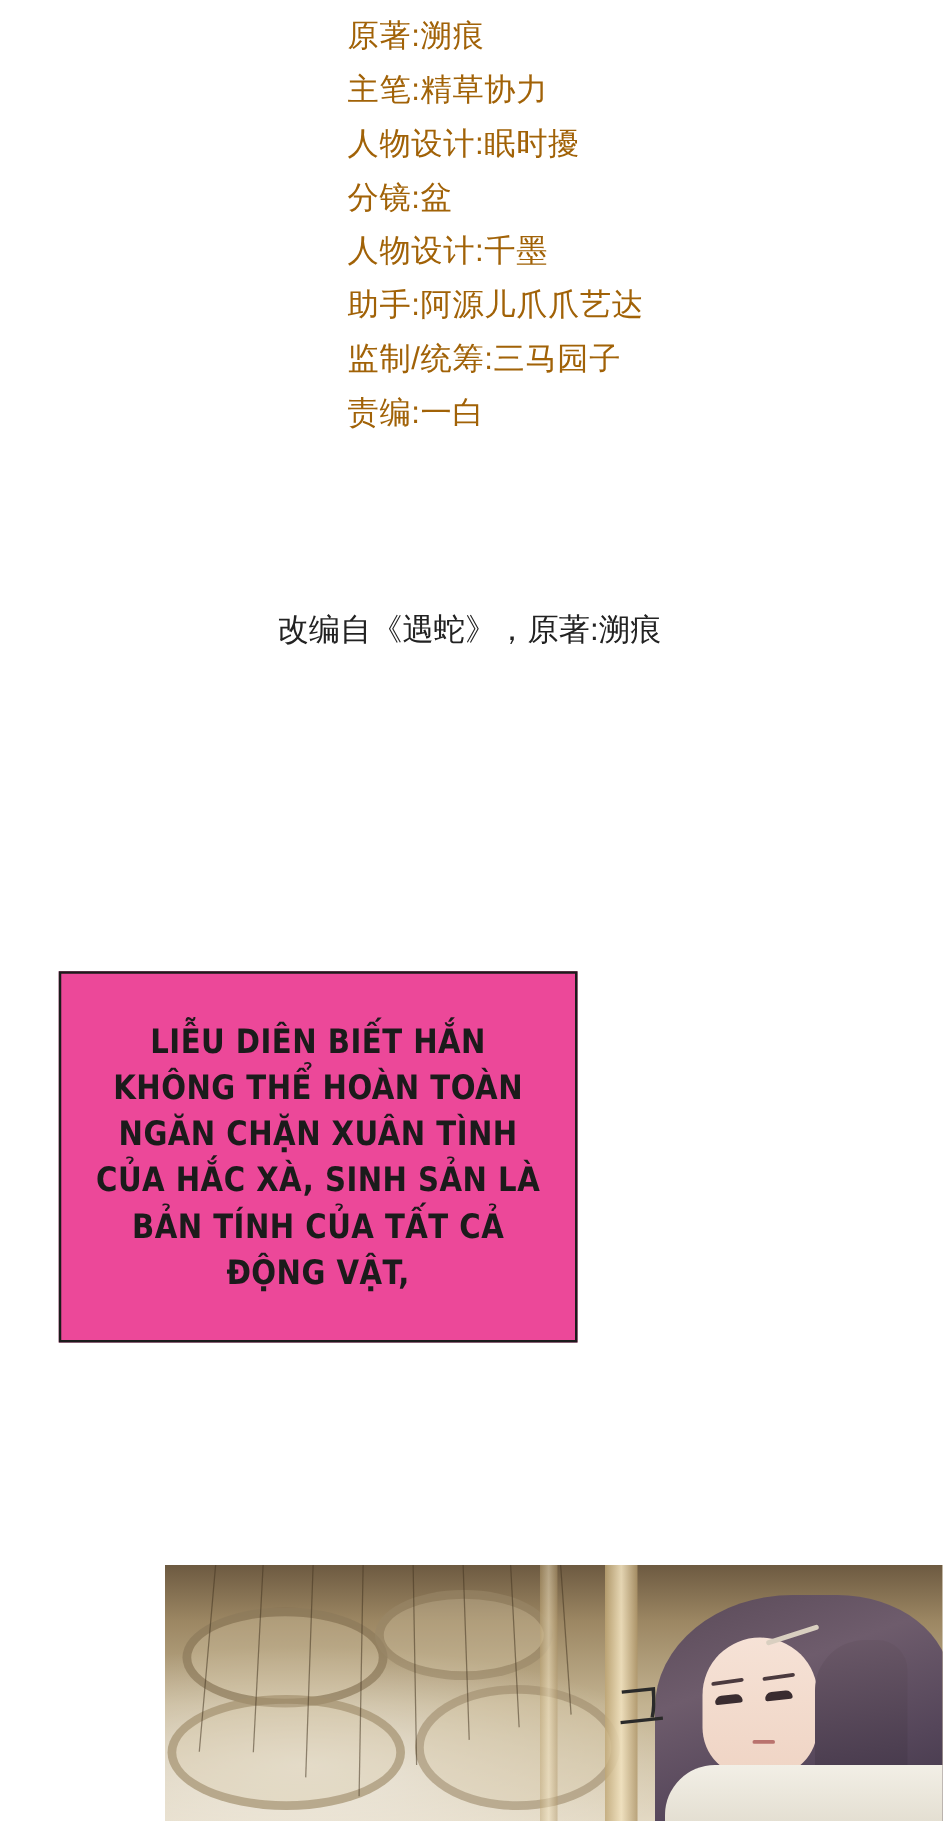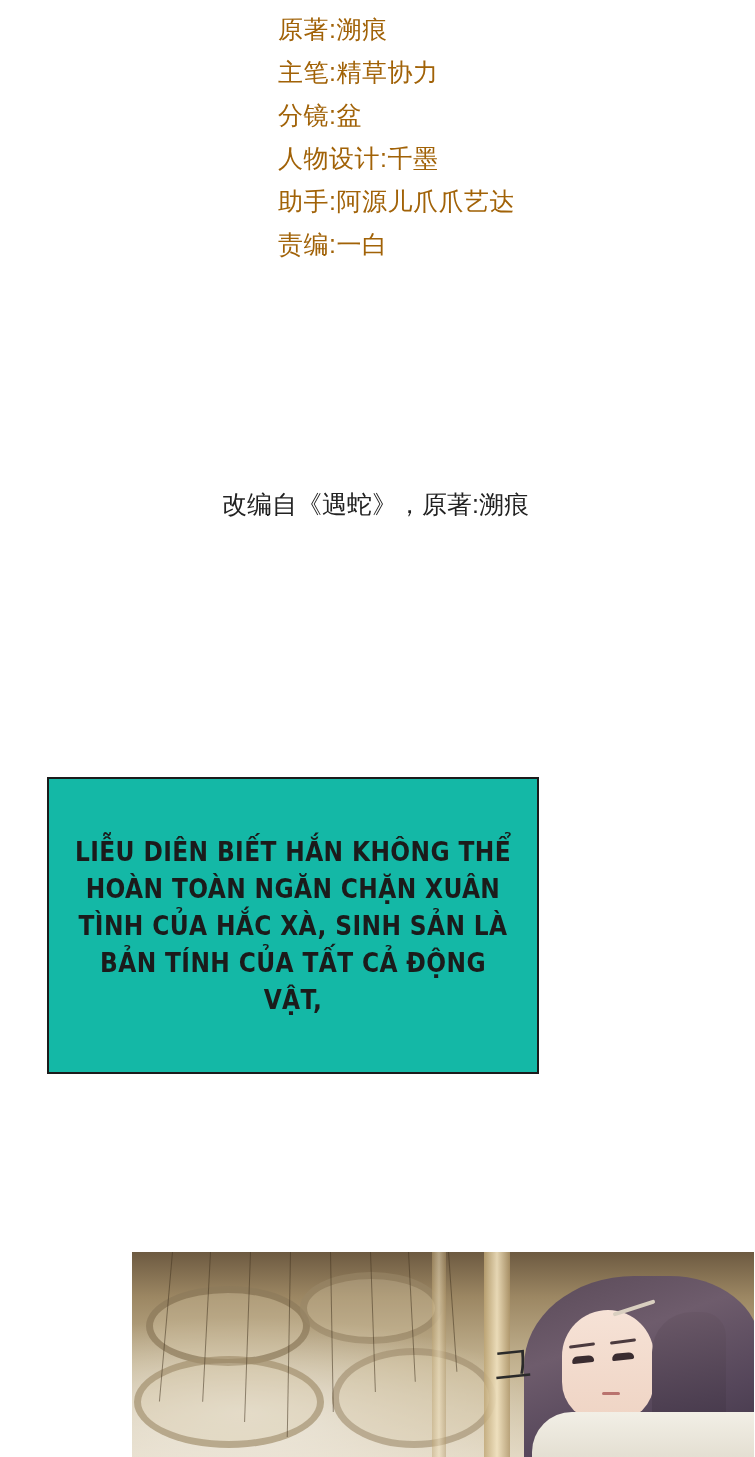--- a/index.html
+++ b/index.html
@@ -47,24 +47,24 @@
     color: #222222;
     white-space: nowrap;
     text-align: right;
   }
 
   
   .dialogue-box {
     position: absolute;
     left: 47px;
     top: 777px;
-    width: 492px;
+    width: 415px;
     height: 297px;
     border: 2px solid #1b1b1b;
-    background: #14b8a6;
+    background: #ec4899;
     box-sizing: border-box;
     display: flex;
     align-items: center;
     justify-content: center;
   }
   .dialogue-text {
     text-align: center;
     font-family: "DejaVu Sans Condensed", "Liberation Sans", sans-serif;
     font-weight: 700;
     font-size: 27px;
@@ -214,23 +214,25 @@
   }
 </style>
 </head>
 <body>
 
 <div class="page">
 
   <div class="credits">
     <div class="credits-line">原著:溯痕</div>
     <div class="credits-line">主笔:精草协力</div>
+    <div class="credits-line">人物设计:眠时擾</div>
     <div class="credits-line">分镜:盆</div>
     <div class="credits-line">人物设计:千墨</div>
     <div class="credits-line">助手:阿源儿爪爪艺达</div>
+    <div class="credits-line">监制/统筹:三马园子</div>
     <div class="credits-line">责编:一白</div>
   </div>
 
   <div class="adapted">改编自《遇蛇》，原著:溯痕</div>
 
   <div class="dialogue-box">
     <div class="dialogue-text">LIỄU DIÊN BIẾT HẮN KHÔNG THỂ HOÀN TOÀN NGĂN CHẶN XUÂN TÌNH CỦA HẮC XÀ, SINH SẢN LÀ BẢN TÍNH CỦA TẤT CẢ ĐỘNG VẬT,</div>
   </div>
 
   <div class="art-panel">

